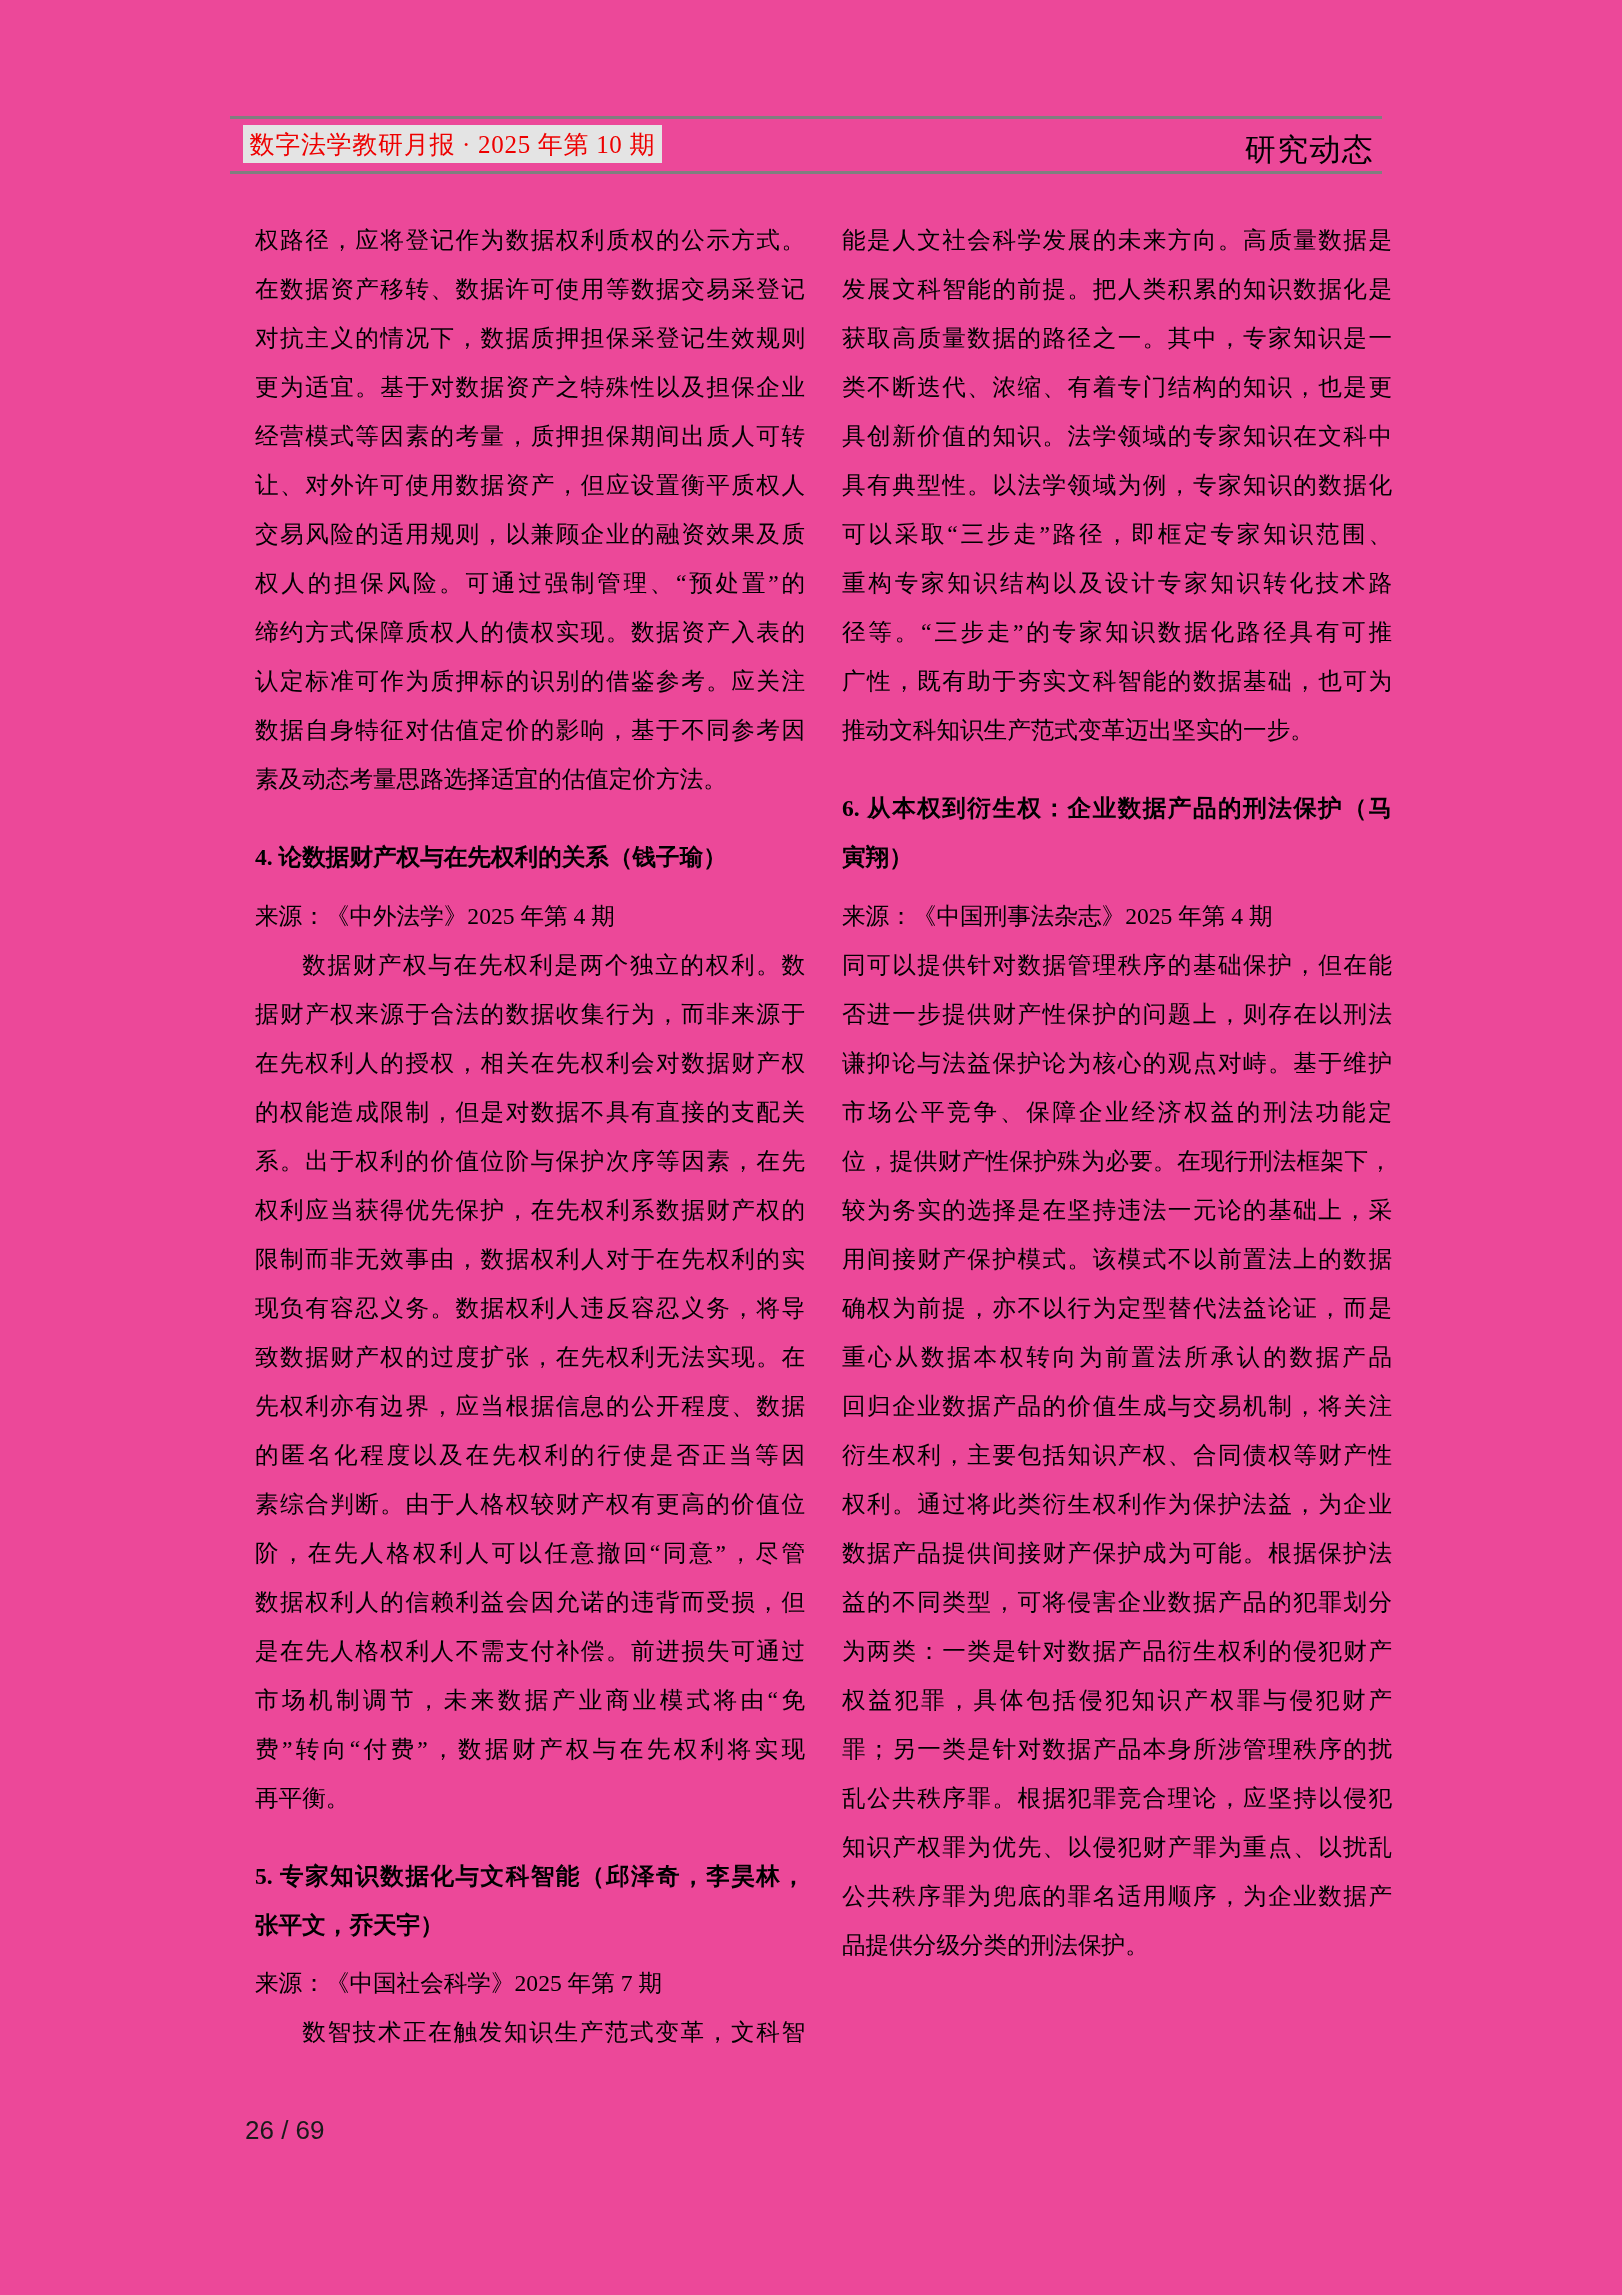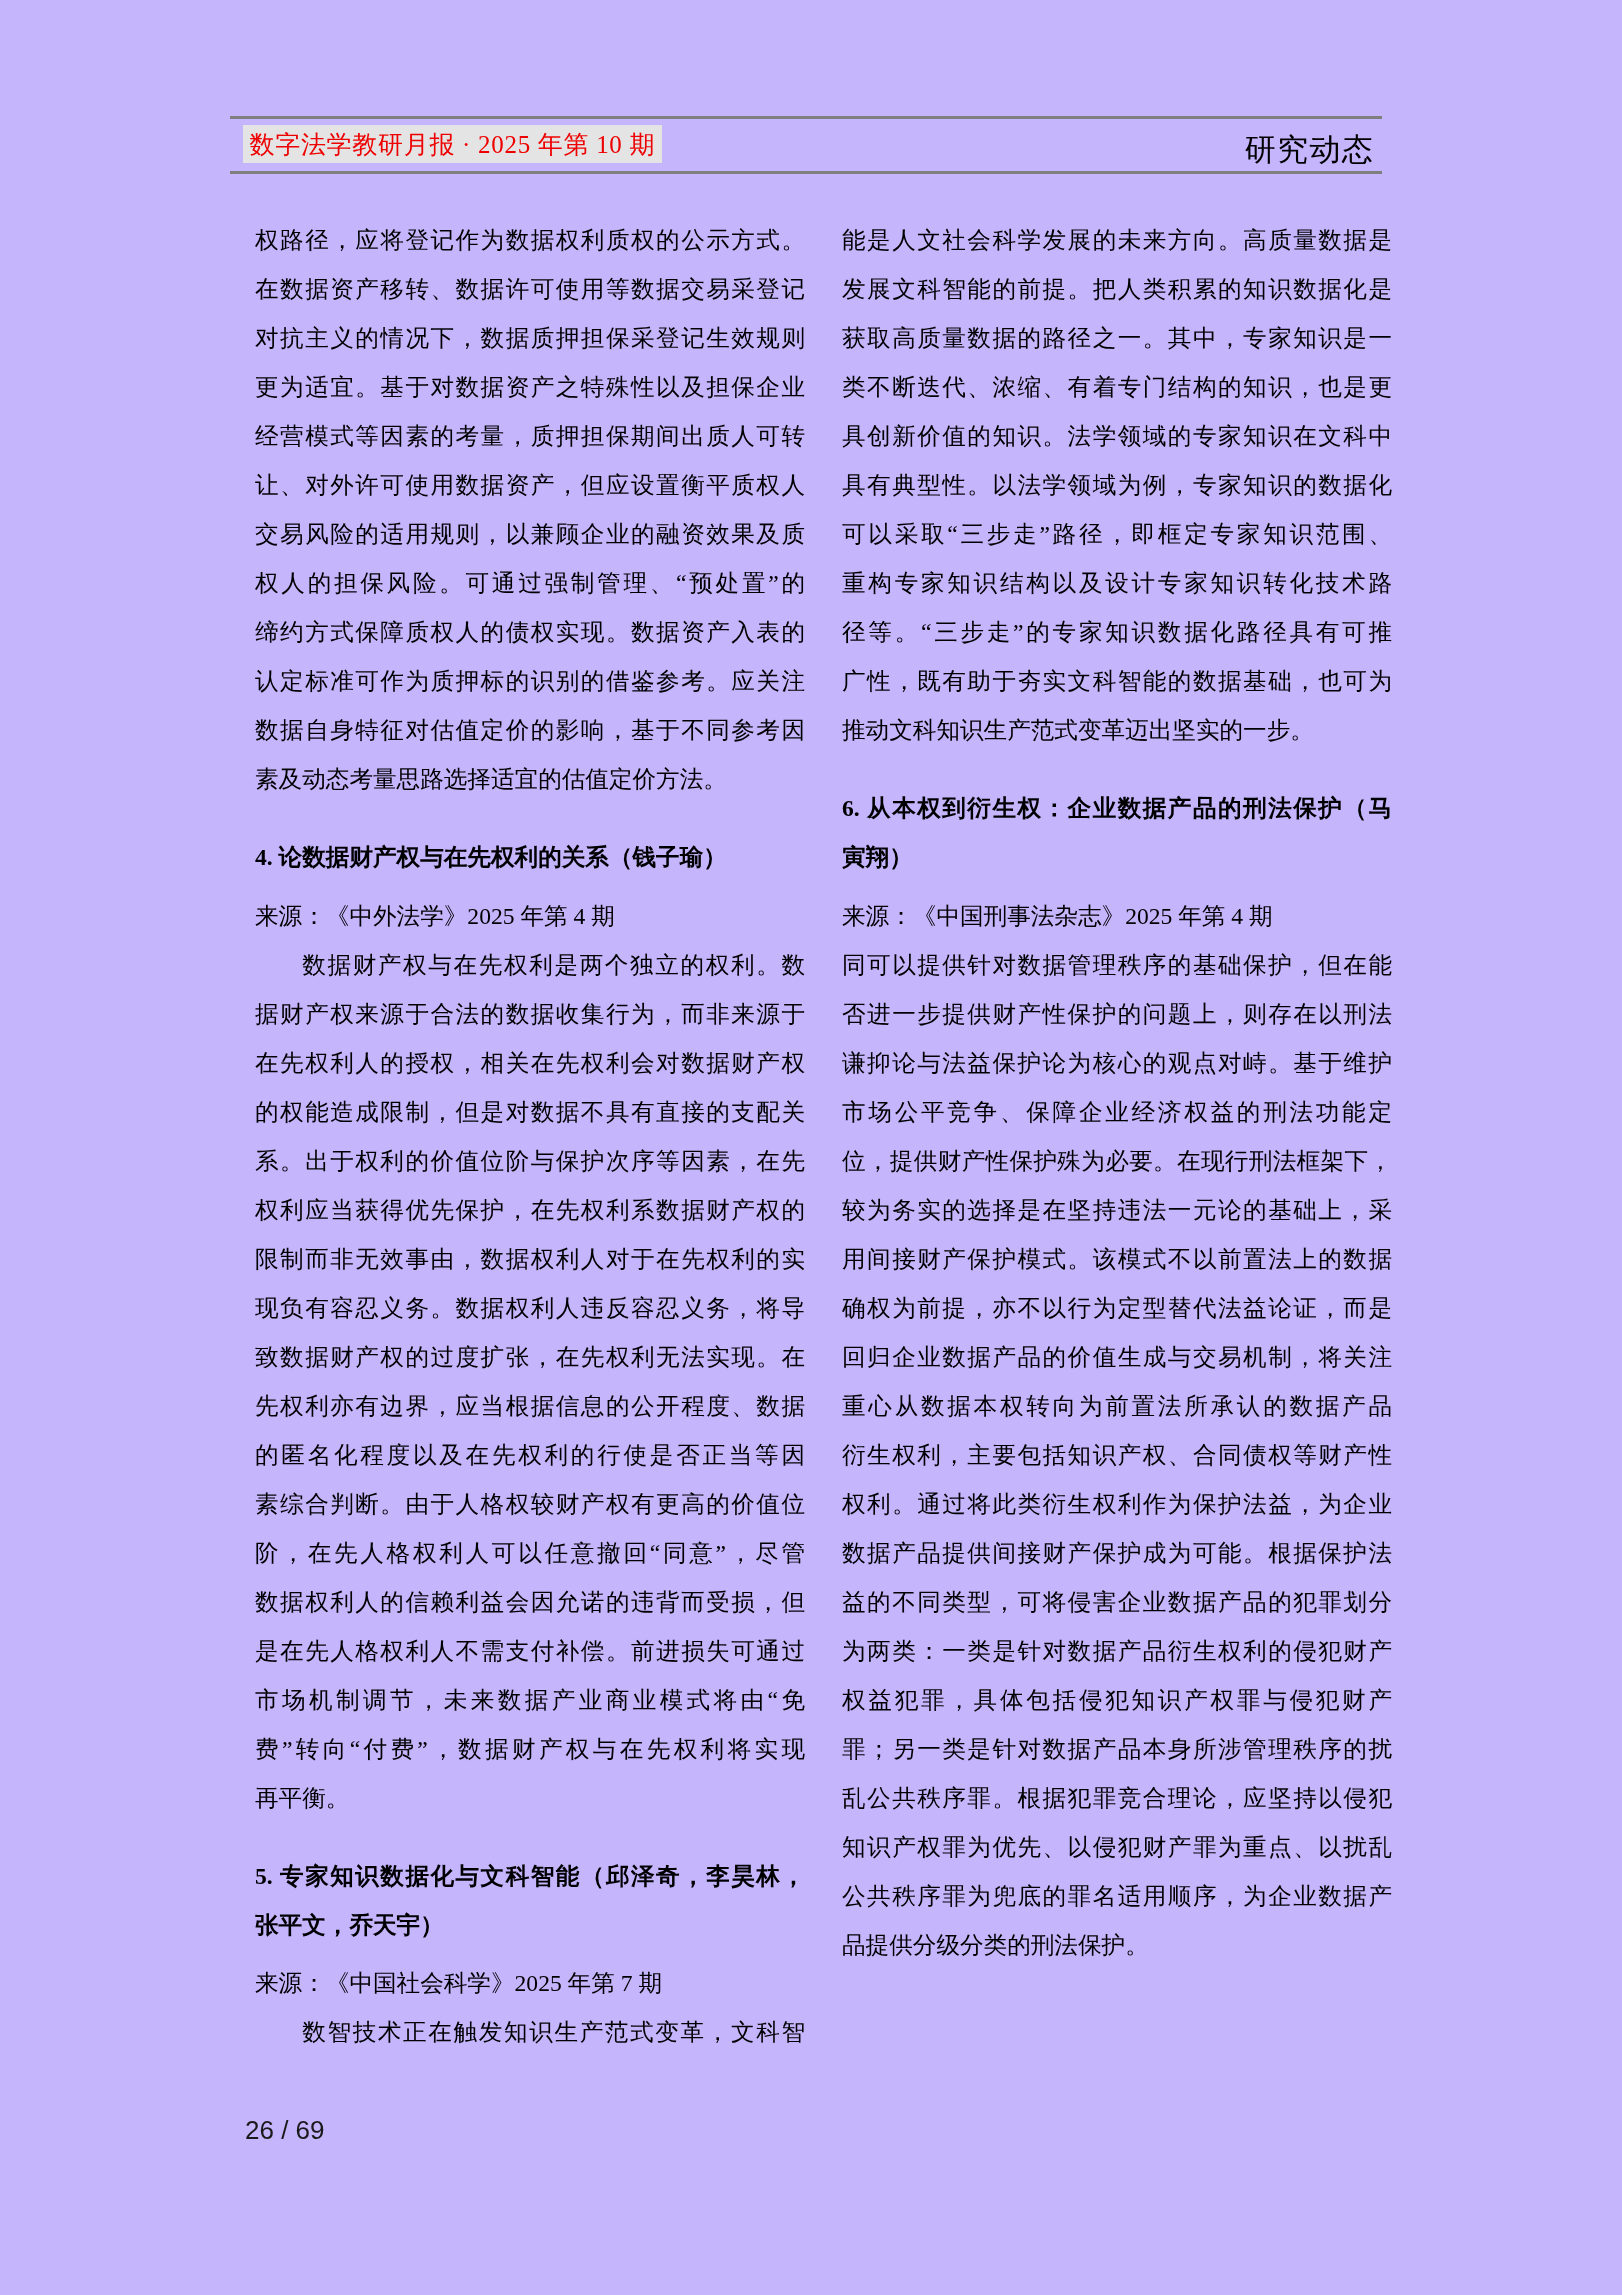--- a/index.html
+++ b/index.html
@@ -1,17 +1,17 @@
 <!DOCTYPE html>
 <html style="--accent-red: #ee0000; --rule-gray: #7f7f7f; --highlight-bg: #e4e4e4;font-size:10.5px"><head>
 <meta charset="utf-8">
 <style>
   html,body { margin:0; padding:0; background:#ffffff; }
   .page {
-    position:relative; width:1623px; height:2295px; background:#c4b5fd;
+    position:relative; width:1623px; height:2295px; background:#ec4899;
     font-family:"Liberation Serif","DejaVu Serif",serif; color:#000000;
     overflow:hidden;
   }
   .rule { position:absolute; left:230px; width:1152px; height:3.3px; background:var(--rule-gray,#7f7f7f); }
   .rule-top    { top:116px; }
   .rule-bottom { top:171px; }
   .masthead {
     position:absolute; left:243px; top:125px; height:38px;
     background:var(--highlight-bg,#e4e4e4);
     display:flex; align-items:center; padding:0 6.5px;
@@ -125,22 +125,22 @@
       </div>
       <div class="block para">
         <div class="line j">同可以提供针对数据管理秩序的基础保护，但在能</div>
         <div class="line j">否进一步提供财产性保护的问题上，则存在以刑法</div>
         <div class="line j">谦抑论与法益保护论为核心的观点对峙。基于维护</div>
         <div class="line j">市场公平竞争、保障企业经济权益的刑法功能定</div>
         <div class="line j">位，提供财产性保护殊为必要。在现行刑法框架下，</div>
         <div class="line j">较为务实的选择是在坚持违法一元论的基础上，采</div>
         <div class="line j">用间接财产保护模式。该模式不以前置法上的数据</div>
         <div class="line j">确权为前提，亦不以行为定型替代法益论证，而是</div>
+        <div class="line j">重心从数据本权转向为前置法所承认的数据产品</div>
         <div class="line j">回归企业数据产品的价值生成与交易机制，将关注</div>
-        <div class="line j">重心从数据本权转向为前置法所承认的数据产品</div>
         <div class="line j">衍生权利，主要包括知识产权、合同债权等财产性</div>
         <div class="line j">权利。通过将此类衍生权利作为保护法益，为企业</div>
         <div class="line j">数据产品提供间接财产保护成为可能。根据保护法</div>
         <div class="line j">益的不同类型，可将侵害企业数据产品的犯罪划分</div>
         <div class="line j">为两类：一类是针对数据产品衍生权利的侵犯财产</div>
         <div class="line j">权益犯罪，具体包括侵犯知识产权罪与侵犯财产</div>
         <div class="line j">罪；另一类是针对数据产品本身所涉管理秩序的扰</div>
         <div class="line j">乱公共秩序罪。根据犯罪竞合理论，应坚持以侵犯</div>
         <div class="line j">知识产权罪为优先、以侵犯财产罪为重点、以扰乱</div>
         <div class="line j">公共秩序罪为兜底的罪名适用顺序，为企业数据产</div>

